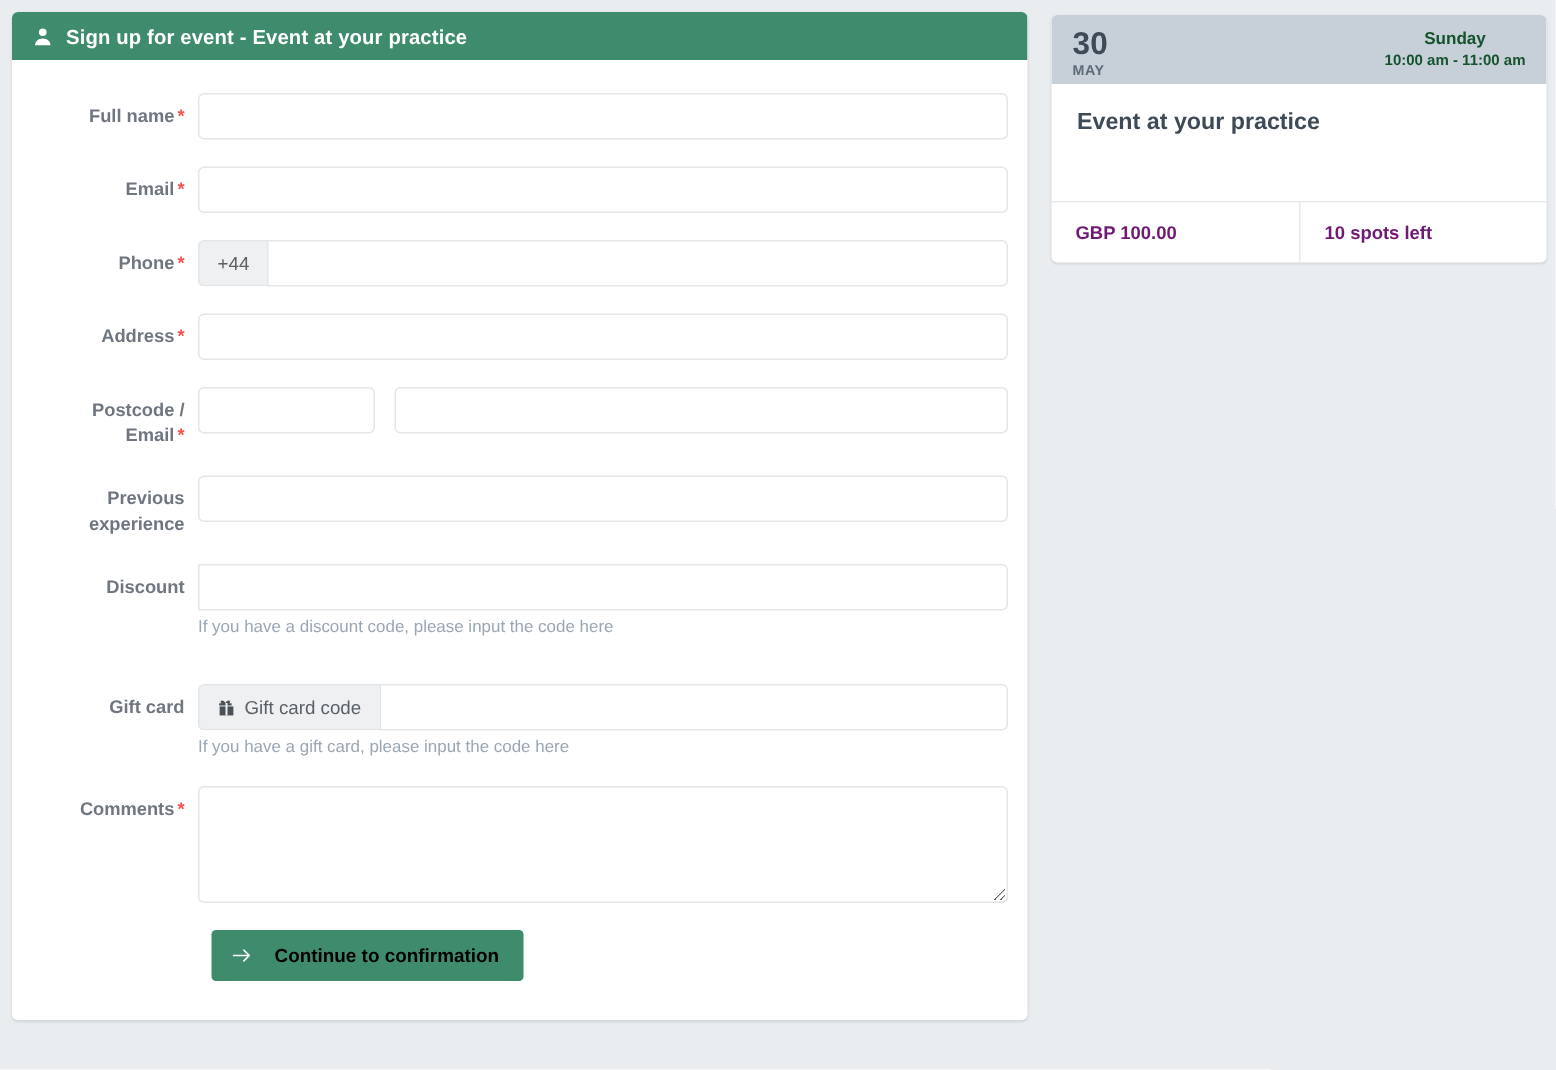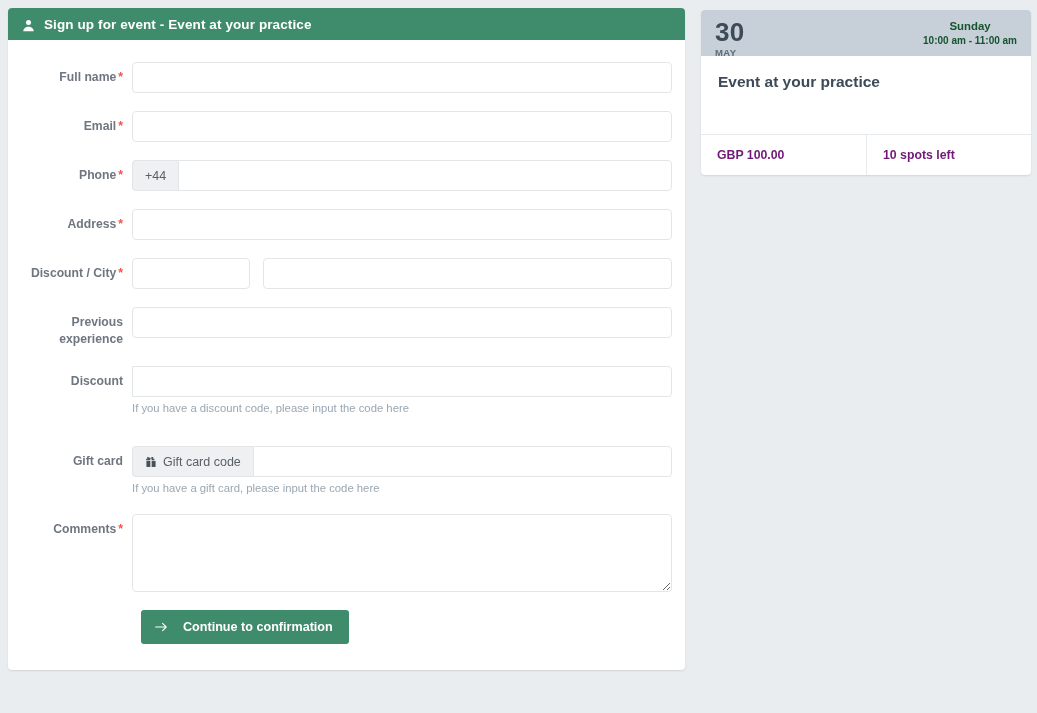--- a/index.html
+++ b/index.html
@@ -168,21 +168,21 @@
   }
   .submit-spacer { width: 111px; flex: 0 0 111px; padding-right: 9px; }
 
   .btn-primary {
     display: inline-flex;
     align-items: center;
     gap: 15px;
     background: #3f8c6d;
     border: none;
     border-radius: 3px;
-    color: #ffffff;
+    color: #000000;
     font-family: "Liberation Sans", sans-serif;
     font-size: 12.6px;
     font-weight: bold;
     padding: 10px 16px 10px 14px;
     cursor: pointer;
   }
   .arrow-icon { width: 13px; height: 12px; display: block; }
 
   
   .event-card {
@@ -198,21 +198,21 @@
     background: #c7d0d8;
     padding: 9px 14px 10px 14px;
     display: flex;
     align-items: flex-start;
     justify-content: space-between;
     height: 46px;
     box-sizing: border-box;
   }
   .ev-date { line-height: 1; }
   .ev-day {
-    font-size: 26px;
+    font-size: 21px;
     font-weight: bold;
     color: #3e4a57;
     letter-spacing: .2px;
   }
   .ev-month {
     font-size: 9.5px;
     font-weight: bold;
     color: #5d6a77;
     letter-spacing: .4px;
     margin-top: 3px;
@@ -295,21 +295,21 @@
       </div>
 
       <div class="row">
         <div class="label-col"><span>Address</span><span class="req">*</span></div>
         <div class="field-col">
           <input class="inp" type="text" style="">
         </div>
       </div>
 
       <div class="row">
-        <div class="label-col"><span>Discount / City</span><span class="req">*</span></div>
+        <div class="label-col"><span>Postcode / Email</span><span class="req">*</span></div>
         <div class="field-col">
           <div class="split">
             <input class="inp postcode" type="text" style="">
             <input class="inp city" type="text" style="">
           </div>
         </div>
       </div>
 
       <div class="row">
         <div class="label-col"><span>Previous experience</span></div>

